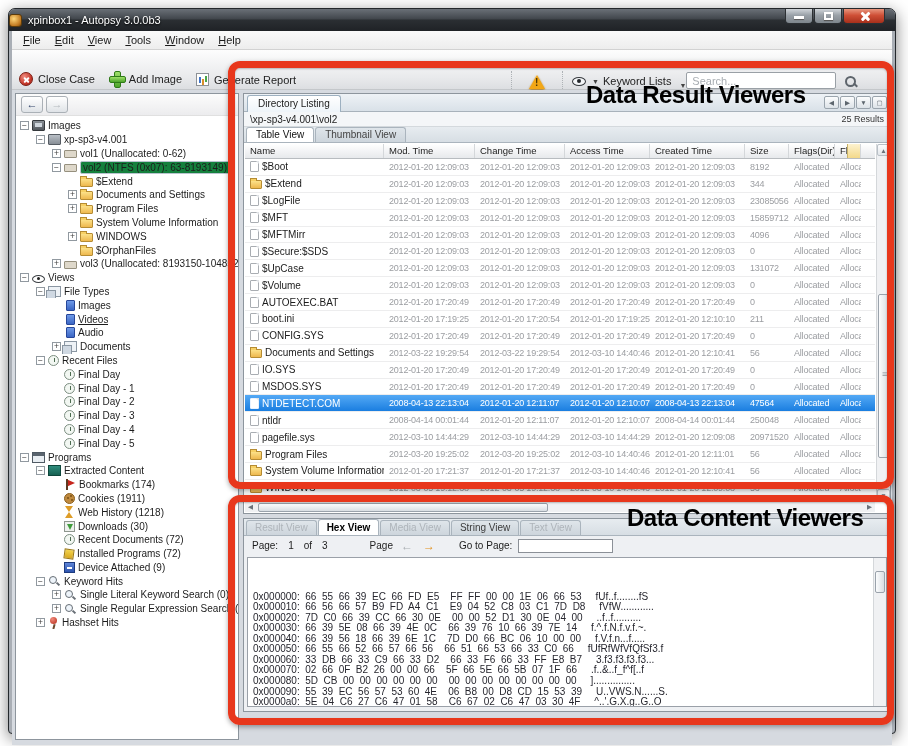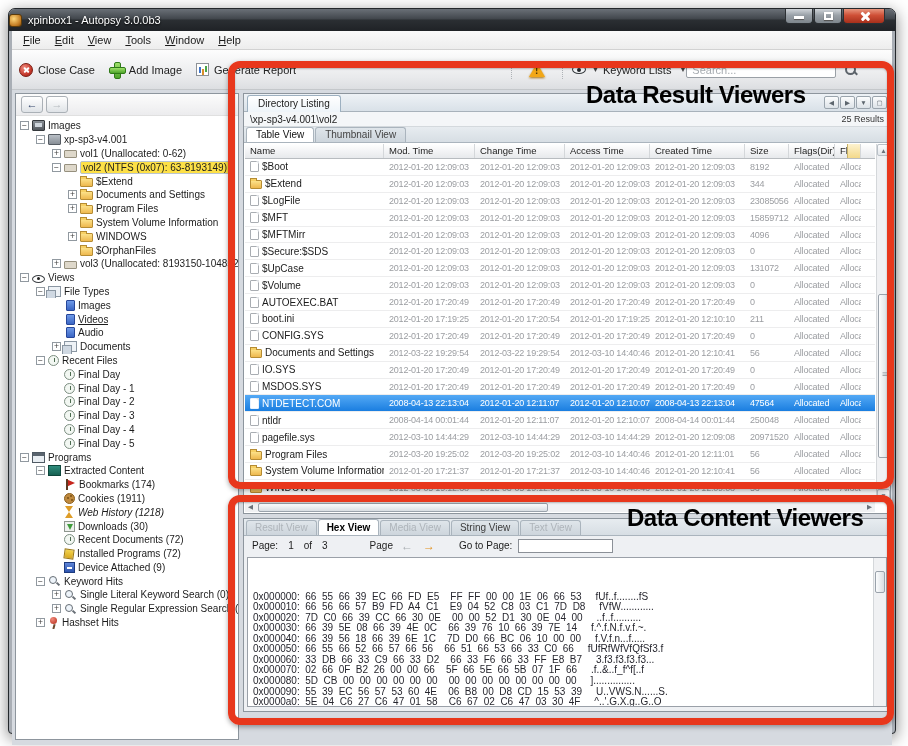--- a/index.html
+++ b/index.html
@@ -23,21 +23,21 @@
   .wbtn.close{width:42px;background:linear-gradient(#e8967e,#cf5037 45%,#a62f1b)}
   .wbtn .g-min{position:absolute;left:8px;bottom:4px;width:10px;height:3px;background:#fff;box-shadow:0 1px 1px #555}
   .wbtn .g-max{position:absolute;left:9px;top:3px;width:9px;height:8px;border:2px solid #fff;box-shadow:0 1px 1px #555}
   .wbtn .g-x1,.wbtn .g-x2{position:absolute;left:16px;top:6px;width:11px;height:2.5px;background:#fff;border-radius:1px}
   .wbtn .g-x1{transform:rotate(45deg)} .wbtn .g-x2{transform:rotate(-45deg)}
 
   .menubar{height:19px;margin:0 3px;background:linear-gradient(#fafafa,#ededed);border-bottom:1px solid #d2d2d2;display:flex;align-items:center;padding-left:4px}
   .menu-item{font-size:11px;color:#1a1a1a;padding:2px 7px}
   .menu-item::first-letter{text-decoration:underline}
 
-  .toolbar{height:40px;margin:0 3px;background:linear-gradient(#fdfdfd,#e9eaec 70%,#dcdee1);border-bottom:1px solid #c4c7ca;display:flex;align-items:center;font-size:11px;color:#222;position:relative}
+  .toolbar{height:40px;margin:0 3px;background:linear-gradient(#fdfdfd,#e9eaec 70%,#dcdee1);border-bottom:1px solid #c4c7ca;display:flex;align-items:flex-end;font-size:11px;color:#222;position:relative}
   .tbtn{display:flex;align-items:center;gap:5px;padding:3px 7px}
   .tsep{width:1px;height:18px;border-left:1px dotted #aeb2b6;margin:0 3px}
 
   
   .ic{display:inline-block;position:relative;flex:none}
   .ic-closecase{width:14px;height:14px;border-radius:50%;background:radial-gradient(circle at 35% 30%,#f08a7d,#c4372a 65%,#8e1f14);border:1px solid #7c1c12}
   .ic-closecase::before,.ic-closecase::after{content:"";position:absolute;left:3px;top:5.5px;width:7px;height:1.8px;background:#fff;border-radius:1px}
   .ic-closecase::before{transform:rotate(45deg)} .ic-closecase::after{transform:rotate(-45deg)}
   .ic-addimage{width:15px;height:15px}
   .ic-addimage::before{content:"";position:absolute;left:5px;top:0;width:5px;height:15px;background:linear-gradient(#9fe06a,#4ea52b);border:1px solid #2f7a18;border-radius:2px}
@@ -58,21 +58,21 @@
 
   .content{position:relative;margin:0 3px;height:655px;background:#d6dae0;overflow:hidden}
 
   
   .left-panel{position:absolute;left:3px;top:3px;width:224px;bottom:5px;background:#fff;border:1px solid #8d959d}
   .nav-row{height:22px;display:flex;align-items:center;gap:3px;padding-left:5px;background:linear-gradient(#fcfcfc,#ececee);border-bottom:1px solid #e0e0e0}
   .navbtn{width:22px;height:17px;border:1px solid #aab0b6;border-radius:3px;background:linear-gradient(#ffffff,#dfe3e7);font-size:11px;text-align:center;line-height:15px;color:#2c3e66}
   .navbtn.dis{color:#b4b9be}
   #tree{padding:3px 0 0 2px;overflow:hidden}
   .tree-row{display:flex;align-items:center;height:13.8px;white-space:nowrap;overflow:hidden;font-size:10px;color:#1c1c1c}
-  .tree-row.tree-selected .tlabel{background:#fde047;border:1px solid #b9c4cf;border-radius:2px;padding:0 2px}
+  .tree-row.tree-selected .tlabel{background:#15803d;border:1px solid #b9c4cf;border-radius:2px;padding:0 2px}
   .expander{width:9px;height:9px;border:1px solid #9199a0;background:#fff;font-size:8.5px;line-height:7px;text-align:center;color:#444;flex:none;margin-right:3px}
   .exp-spacer{width:12px;flex:none}
   .tlabel{margin-left:3px;overflow:hidden;text-overflow:clip}
 
   
   .tic{width:13px;height:11px;display:inline-block;position:relative;flex:none}
   .tic-images{background:linear-gradient(#8a9097,#53585e);border:1px solid #34383c;border-radius:1px}
   .tic-images::after{content:"";position:absolute;left:2px;top:2px;right:2px;height:4px;background:#cfd6dd}
   .tic-disk{background:linear-gradient(#b9bfc6,#878e96);border:1px solid #565c63;border-radius:1px}
   .tic-vol{width:13px;height:8px;margin-top:2px;background:#ded8ca;border:1px solid #96907e;border-radius:1px}
@@ -376,21 +376,21 @@
           <div class="tree-row" style="padding-left: 34px;">
             <span class="exp-spacer"></span>
             <span class="tic tic-flag"></span>
             <span class="tlabel">Bookmarks (174)</span>
           </div>
           <div class="tree-row" style="padding-left: 34px;">
             <span class="exp-spacer"></span>
             <span class="tic tic-cookie"></span>
             <span class="tlabel">Cookies (1911)</span>
           </div>
-          <div class="tree-row" style="padding-left: 34px; font-style: italic;">
+          <div class="tree-row" style="padding-left: 34px;">
             <span class="exp-spacer"></span>
             <span class="tic tic-hourglass"></span>
             <span class="tlabel">Web History (1218)</span>
           </div>
           <div class="tree-row" style="padding-left: 34px;">
             <span class="exp-spacer"></span>
             <span class="tic tic-download"></span>
             <span class="tlabel">Downloads (30)</span>
           </div>
           <div class="tree-row" style="padding-left: 34px;">

